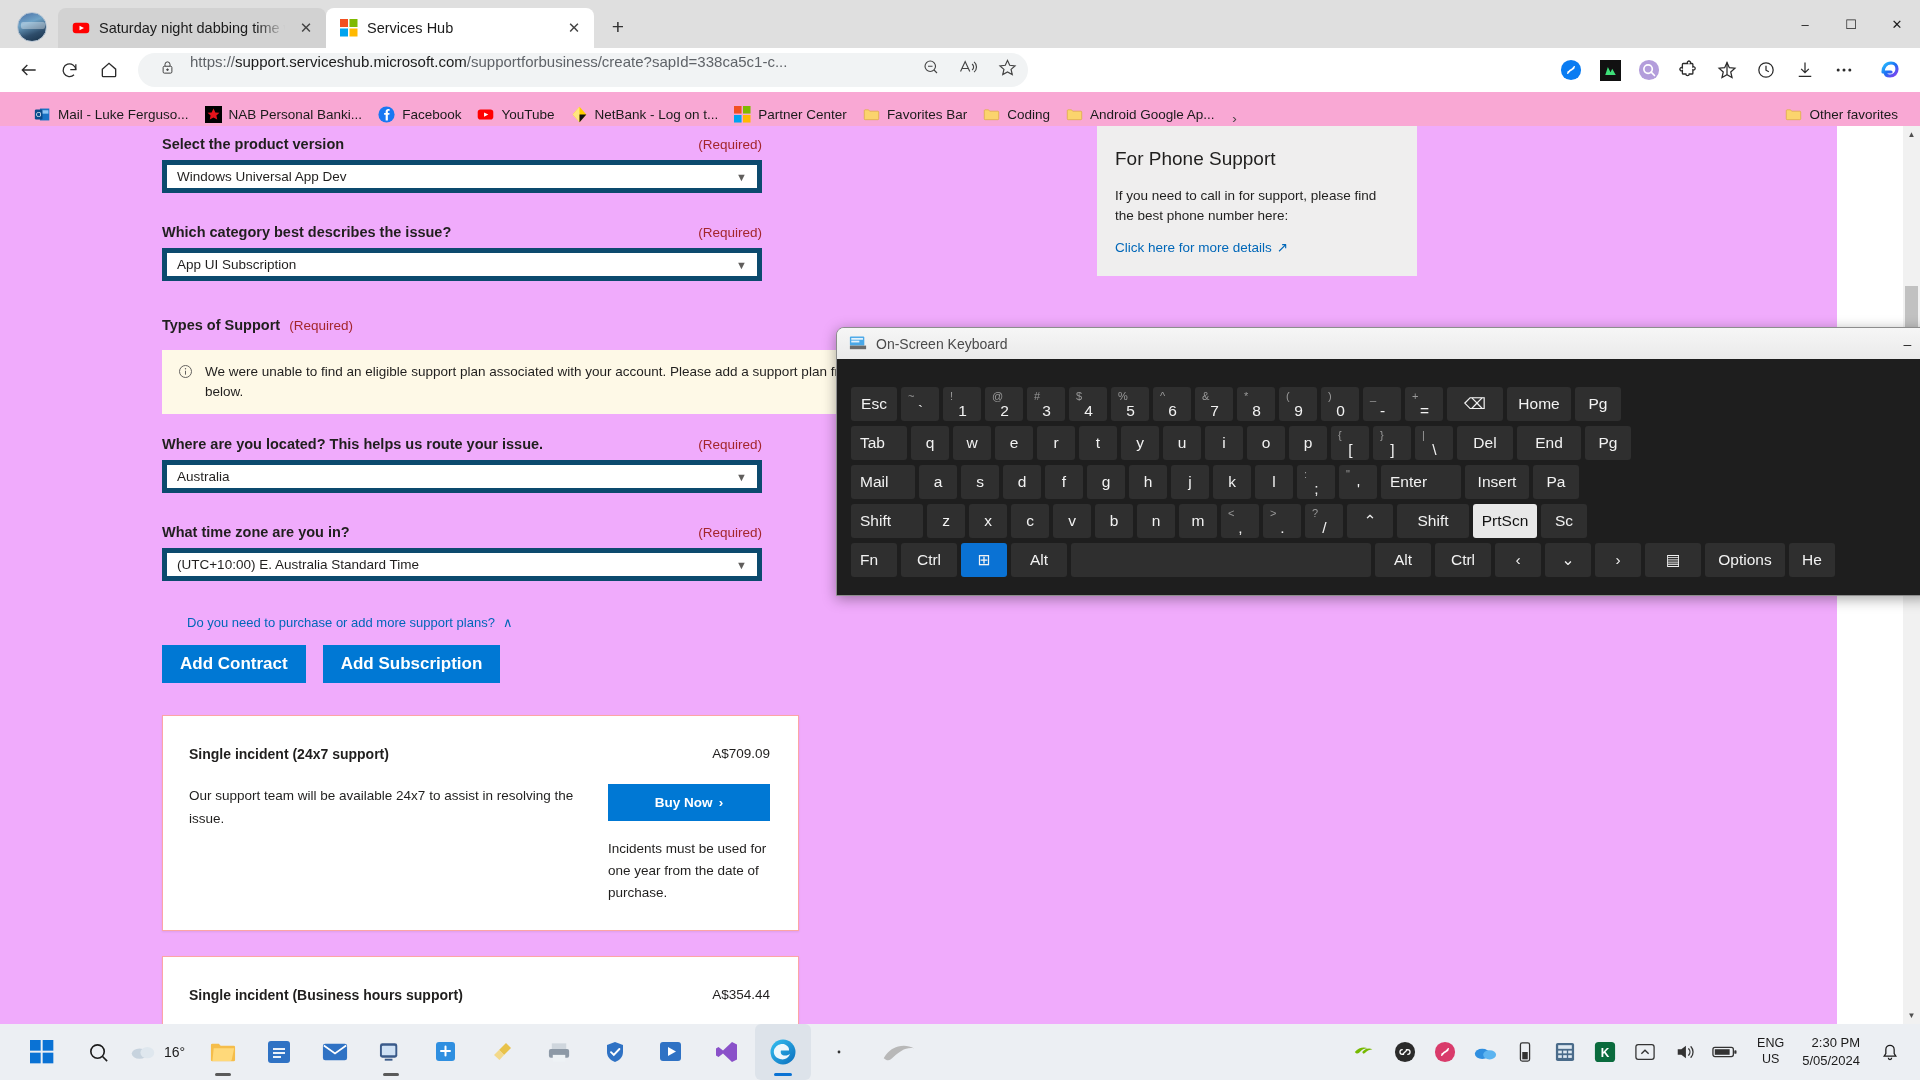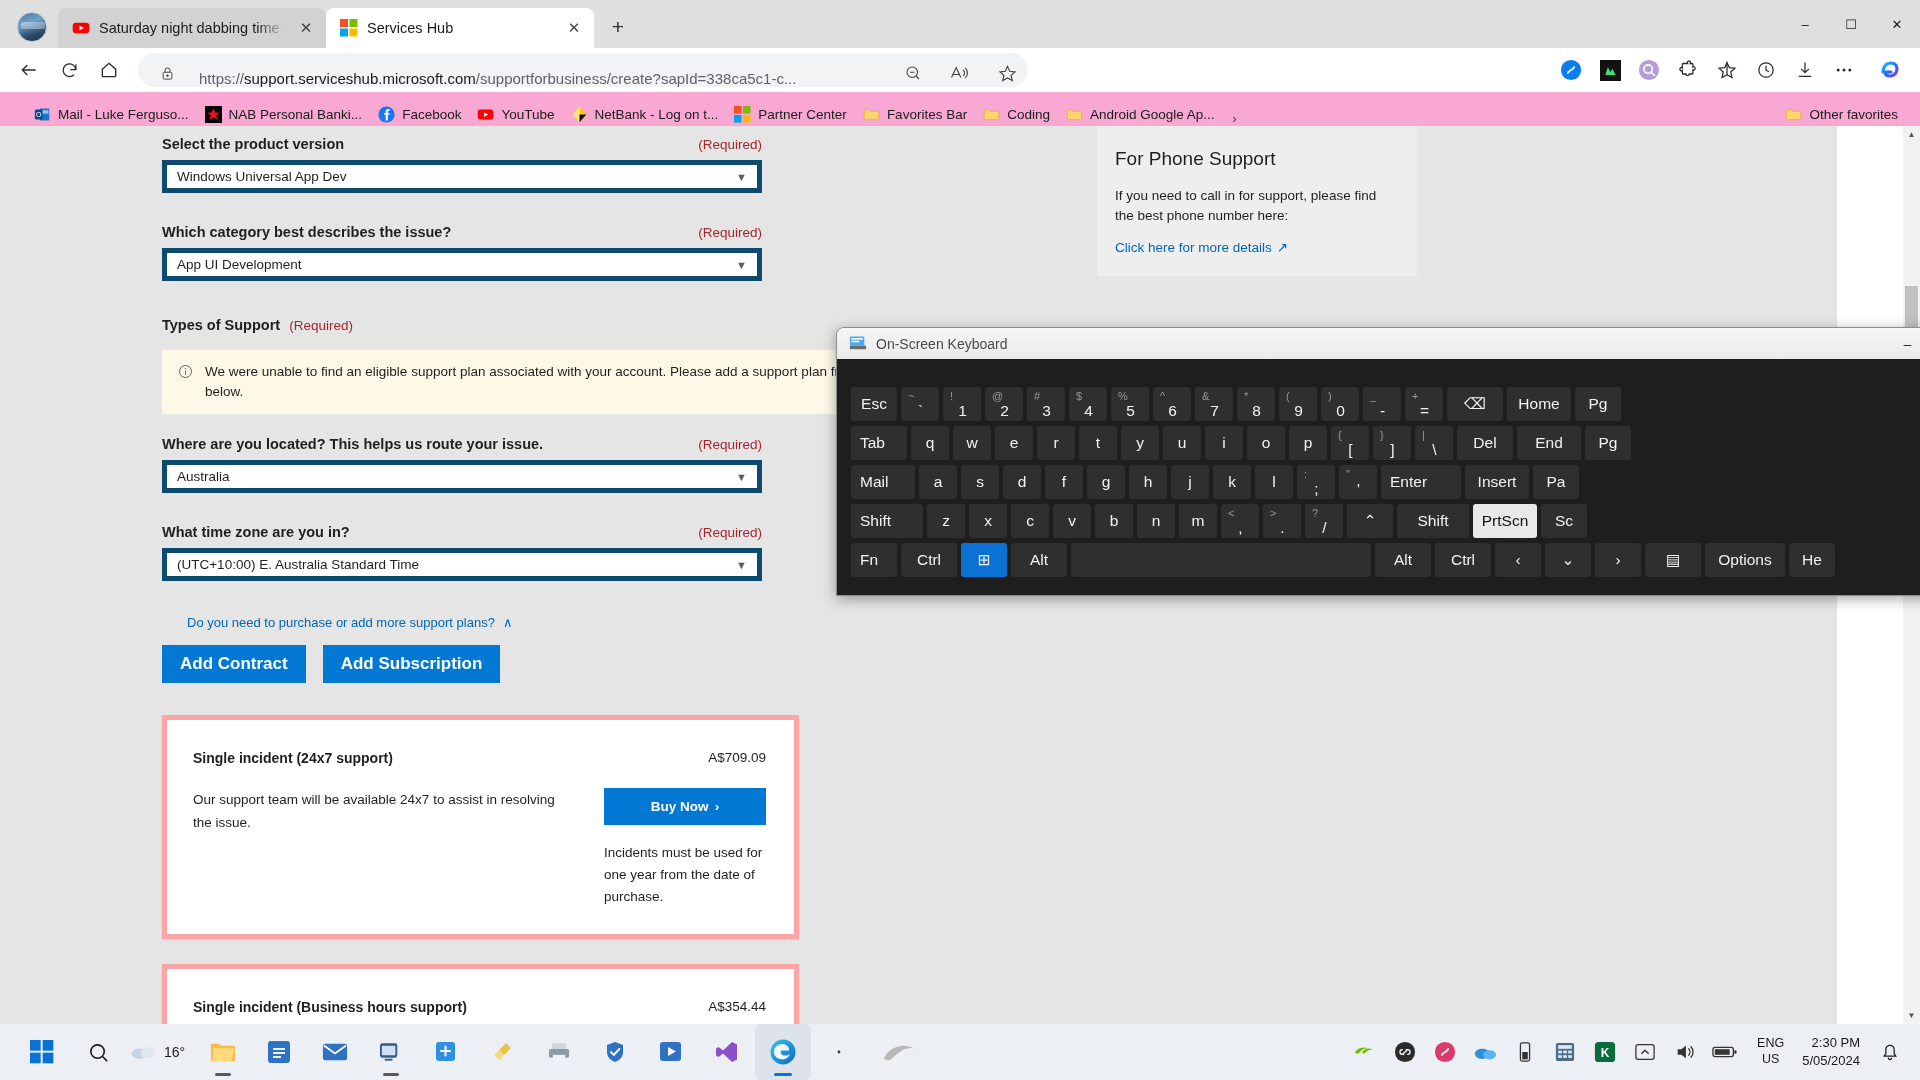--- a/index.html
+++ b/index.html
@@ -65,21 +65,21 @@
 
   
   .toolbar { height:44px; background:#fff; display:flex; align-items:center; padding: 0 10px; gap:2px; }
   .tbtn {
     width:38px; height:34px; border-radius:5px;
     display:flex; align-items:center; justify-content:center;
     color:#2b2b2b;
   }
   .omnibox {
     flex:1 1 auto; height:34px; margin:0 8px; background:#f1f3f4;
-    border-radius:17px; display:flex; align-items:flex-end; padding: 0 6px 0 14px; gap:17px;
+    border-radius:17px; display:flex; align-items:flex-start; padding: 0 6px 0 14px; gap:8px;
     max-width: 890px;
   }
   .omnibox .urltext {
     flex:1 1 auto; font-size:15px; color:#5f6368; white-space:nowrap; overflow:hidden;
   }
   .omnibox .urltext b { color:#1b1b1b; font-weight:400; }
   .omni-ic { width:30px; height:28px; display:flex; align-items:center; justify-content:center; color:#444; }
   .tb-right { display:flex; align-items:center; gap:1px; margin-left:auto; }
   .copilot-btn {
     width:40px; height:34px; border-radius:6px; margin-left:6px;
@@ -87,21 +87,21 @@
   }
 
   
   .favbar { height:34px; background:#f9a8d4; display:flex; align-items:flex-end; padding-left:26px; gap:0px; font-size:13.5px; color:#1b1b1b; }
   .fav { display:flex; align-items:center; gap:7px; padding: 3px 8px; border-radius:5px; white-space:nowrap; }
   .fav .fi { width:17px; height:17px; flex:0 0 17px; }
   .fav-chev { width:24px; display:flex; align-items:center; justify-content:center; color:#444; }
   .favbar .spacer { flex:1 1 auto; }
 
   
-  .pagewrap { position:absolute; left:0; top:126px; width:1837px; height:898px; background:#e5e5e5; overflow:hidden; }
+  .pagewrap { position:absolute; left:0; top:126px; width:1837px; height:898px; background:#f0abfc; overflow:hidden; }
   .content { position:absolute; left:0; top:0; width:1900px; }
 
   .form-col { position:absolute; left:162px; top:10px; width:600px; }
   .field-label-row { display:flex; justify-content:space-between; align-items:baseline; margin-bottom:8px; }
   .field-label { font-size:14.5px; font-weight:bold; color:#201f1e; }
   .required { font-size:13.5px; color:#a4262c; }
   .select-box {
     height:33px; border:5px solid #0c4a6e; background:#fff; display:flex;
     align-items:center; padding: 0 10px; font-size:13.5px; color:#201f1e;
     justify-content:space-between;
@@ -125,21 +125,21 @@
     display:inline-flex; align-items:center; gap:8px;
   }
   .btnrow { margin-top:14px; display:flex; gap:17px; }
   .primary-btn {
     background:#0078d4; color:#fff; font-size:17px; font-weight:bold;
     padding: 9px 18px; border:none; min-width:103px; text-align:center;
   }
 
   .plancard {
     margin-top:32px; width:637px; background:#fff;
-    border:5px solid #fca5a5; box-shadow: 0 1px 2px rgba(0,0,0,.08);
+    border:1px solid #fca5a5; box-shadow: 0 1px 2px rgba(0,0,0,.08);
     padding: 30px 28px 26px 26px; position:relative;
   }
   .plan-top { display:flex; justify-content:space-between; align-items:flex-start; }
   .plan-title { font-size:14px; font-weight:bold; color:#201f1e; }
   .plan-price { font-size:13.5px; color:#201f1e; }
   .plan-body { display:flex; gap:30px; margin-top:22px; }
   .plan-desc { flex:1 1 auto; font-size:13.5px; color:#201f1e; line-height:1.72; }
   .plan-desc p + p { margin-top:19px; }
   .plan-right { flex:0 0 162px; }
   .buy-btn {
@@ -485,21 +485,21 @@
         </div>
 
         <div class="gap-lg"></div>
 
         <div>
           <div class="field-label-row">
             <span class="field-label">Which category best describes the issue?</span>
             <span class="required">(Required)</span>
           </div>
           <div class="select-box">
-            <span>App UI Development</span>
+            <span>App UI Subscription</span>
             <span class="chev">▼</span>
           </div>
         </div>
 
         <div class="types-hdr">
           <span class="field-label">Types of Support</span>
           <span class="required">(Required)</span>
         </div>
 
         <div class="notice">

